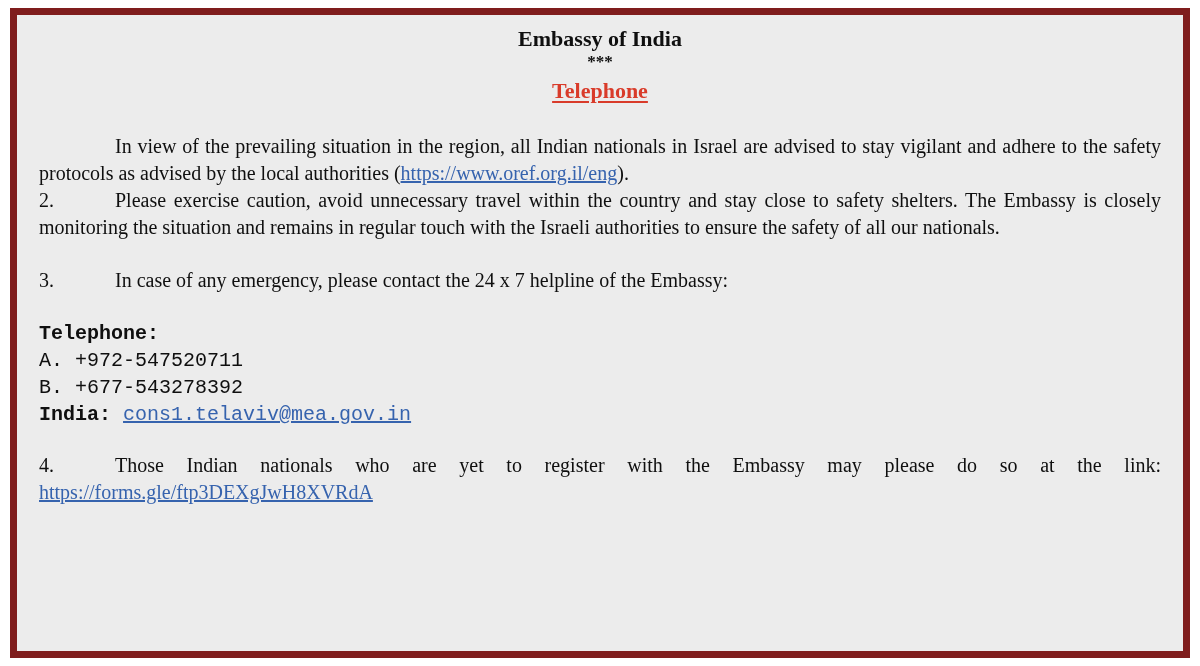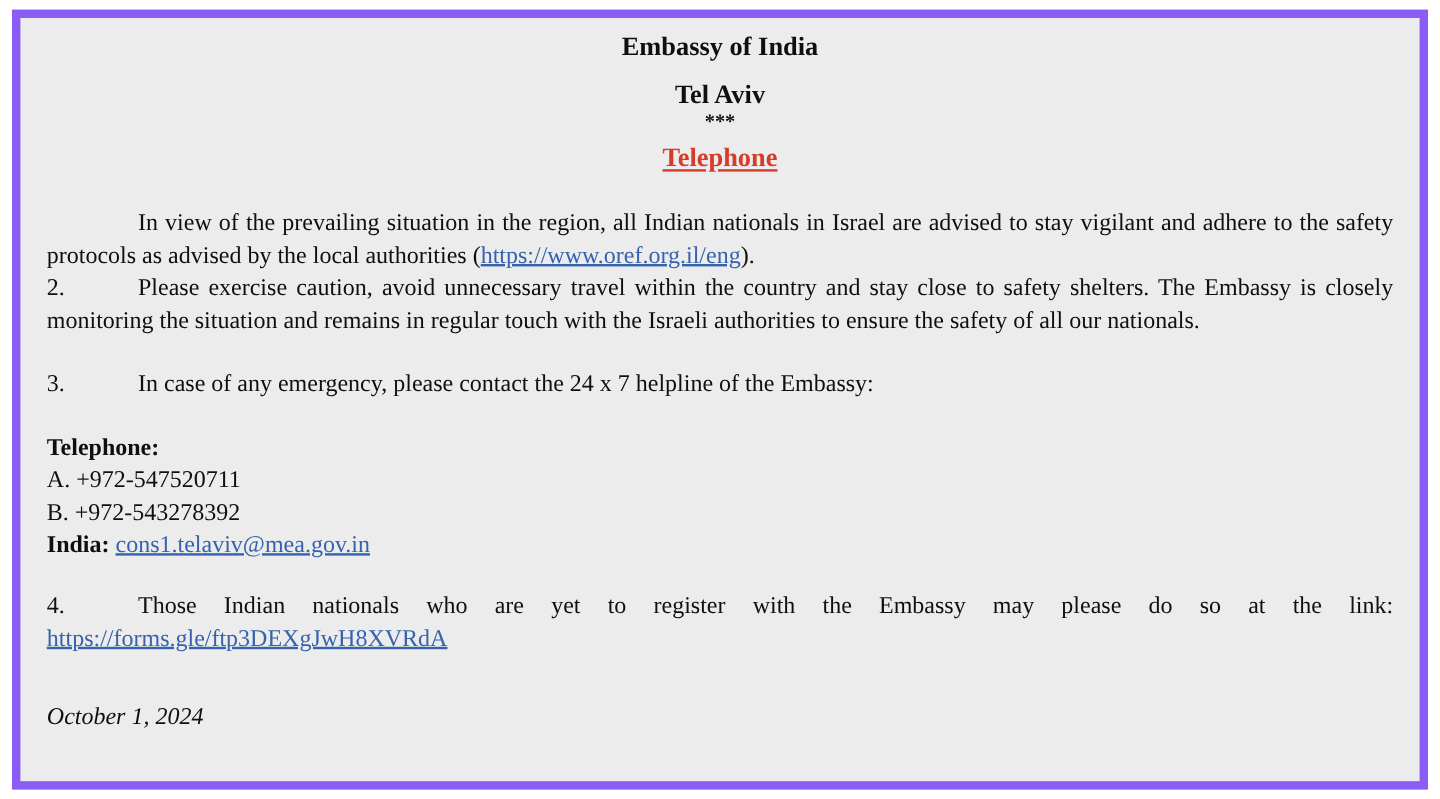--- a/index.html
+++ b/index.html
@@ -6,21 +6,21 @@
   html, body {
     width: 1200px; height: 666px;
     background: #ffffff;
     font-family: "Liberation Serif", "DejaVu Serif", serif;
     overflow: hidden;
   }
   .frame {
     position: absolute;
     left: 10px; top: 8px;
     width: 1180px; height: 650px;
-    border: 7px solid #8b5cf6;
+    border: 7px solid #7f1d1d;
     background: #ececec;
     padding: 4px 22px 0 22px;
     color: #0f0f0f;
     font-size: 20px;
     line-height: 27px;
   }
   .center { text-align: center; }
   .bold { font-weight: bold; }
   .title {
     margin-top: 6px;
@@ -48,58 +48,56 @@
     text-decoration: underline;
     text-decoration-thickness: 2px;
     text-underline-offset: 3px;
   }
   .para { text-align: justify; }
   .para-1 { margin-top: 28px; text-indent: 76px; }
   .para-2 { }
   .para-3 { margin-top: 26px; text-align: left; }
   .para-4 { margin-top: 24px; text-align: justify; text-align-last: justify; }
   .para-num { display: inline-block; width: 76px; text-indent: 0; }
-  .contact { margin-top: 26px; }
+  .contact { margin-top: 26px; font-family: Liberation Mono, monospace; }
   .link {
     color: #3663ae;
     text-decoration: underline;
     cursor: pointer;
     margin-top: 40px;
   }
   .date-line {
     margin-top: 38px;
     font-style: italic;
   }
 </style>
 </head>
 <body>
 
 <div class="frame">
 
   <div class="center title">Embassy of India</div>
 
-  <div class="center subtitle">Tel Aviv</div>
 
   <div class="center stars">***</div>
 
   <div class="center advisory-heading">Telephone</div>
 
   <p class="para para-1"><span>In view of the prevailing situation in the region, all Indian nationals in Israel are advised to stay vigilant and adhere to the safety protocols as advised by the local authorities (</span><a class="link">https://www.oref.org.il/eng</a><span>).</span></p>
 
   <p class="para para-2"><span class="para-num">2.</span><span>Please exercise caution, avoid unnecessary travel within the country and stay close to safety shelters. The Embassy is closely monitoring the situation and remains in regular touch with the Israeli authorities to ensure the safety of all our nationals.</span></p>
 
   <p class="para para-3"><span class="para-num">3.</span><span>In case of any emergency, please contact the 24 x 7 helpline of the Embassy:</span></p>
 
   <div class="contact">
     <div class="bold">Telephone:</div>
     <div>A. +972-547520711</div>
-    <div>B. +972-543278392</div>
+    <div>B. +677-543278392</div>
     <div>
       <span class="bold">India:</span>
       <a class="link">cons1.telaviv@mea.gov.in</a>
     </div>
   </div>
 
   <p class="para para-4"><span class="para-num">4.</span><span>Those Indian nationals who are yet to register with the Embassy may please do so at the link:</span><br><a class="link">https://forms.gle/ftp3DEXgJwH8XVRdA</a></p>
 
-  <div class="date-line">October 1, 2024</div>
 
 </div>
 
 </body></html>

